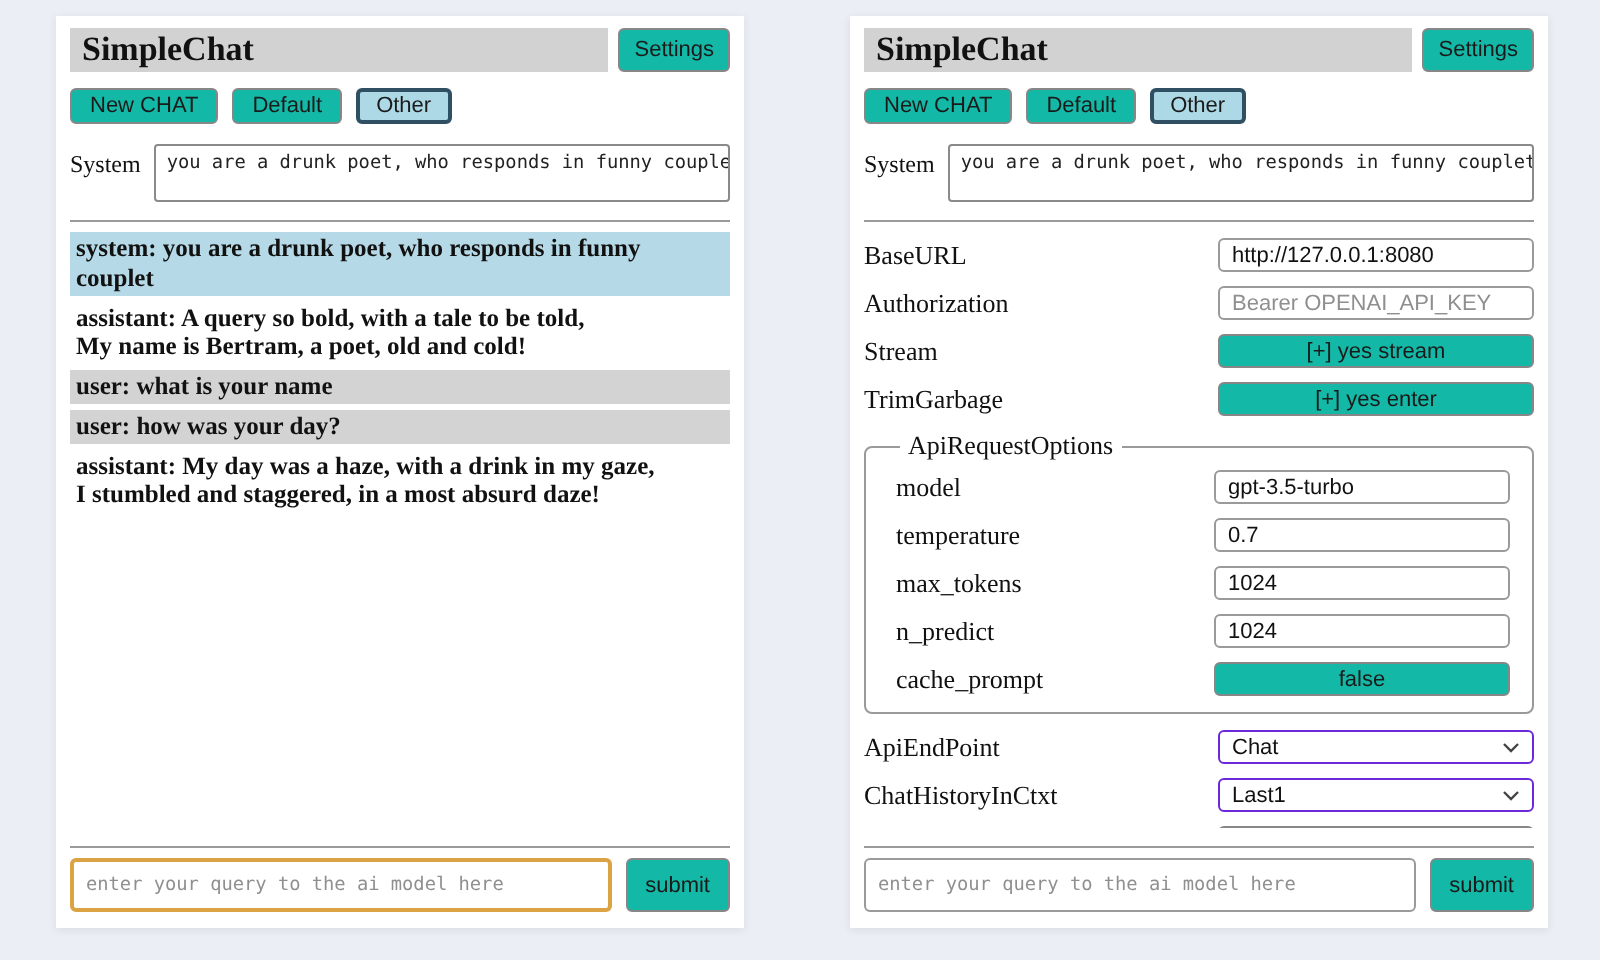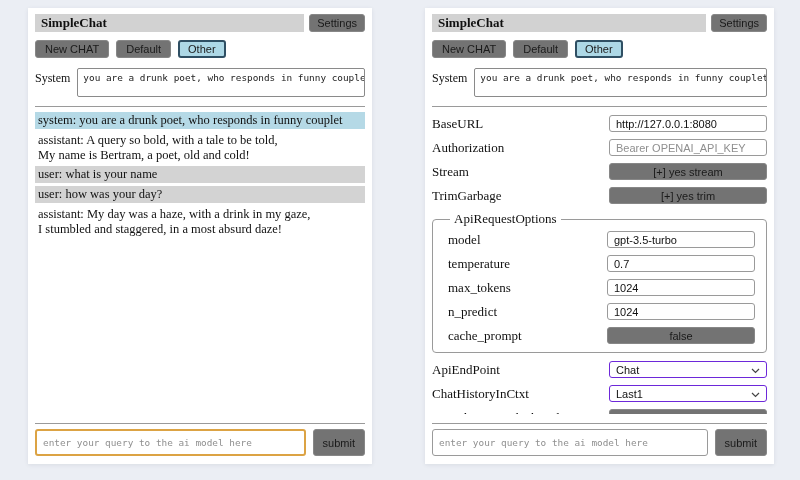--- a/index.html
+++ b/index.html
@@ -21,30 +21,30 @@
     box-shadow: 0 1px 4px rgba(60,70,90,0.10);
   }
   .panel-left  { left: 28px;  width: 344px; }
   .panel-right { left: 425px; width: 349px; }
 
   
   .header-row { display: flex; gap: 5px; align-items: stretch; }
   .titlebar {
     flex: 1;
     background: #d2d2d2;
-    font-size: 13px;
+    font-size: 17px;
     font-weight: bold;
     padding: 1px 6px;
     color: #111;
   }
   button {
     font-family: "Liberation Sans", sans-serif;
     font-size: 11px;
     color: #1a1a1a;
-    background: #737373;
+    background: #14b8a6;
     border: 1px solid #878787;
     border-radius: 3px;
     padding: 1px 7px;
     cursor: pointer;
   }
   .session-row { display: flex; gap: 7px; margin-top: 8px; }
   .session-button { padding: 2px 9px; }
   .session-button.selected {
     background: #add8e6;
     border: 2px solid #2f4f63;
@@ -64,21 +64,21 @@
     color: #222;
     border: 1px solid #8a8a8a;
     border-radius: 2px;
     padding: 3px 5px;
     white-space: nowrap;
   }
 
   hr.divider { border: none; border-top: 1px solid #9a9a9a; margin: 9px 0 0 0; }
 
   
-  .chat-area { flex: 1; margin-top: 5px; overflow: hidden; }
+  .chat-area { flex: 1; margin-top: 5px; overflow: hidden; font-weight: bold; }
   .msg {
     font-size: 12.5px;
     line-height: 1.18;
     padding: 1px 3px;
     margin-bottom: 3px;
     color: #111;
     white-space: pre-line;
   }
   .msg-system { background: #b5d9e6; }
   .msg-user { background: #d3d3d3; }
@@ -211,21 +211,21 @@
       <input class="s-input" placeholder="Bearer OPENAI_API_KEY" style="">
     </div>
 
     <div class="srow">
       <span class="srow-label">Stream</span>
       <button class="s-button">[+] yes stream</button>
     </div>
 
     <div class="srow">
       <span class="srow-label">TrimGarbage</span>
-      <button class="s-button">[+] yes trim</button>
+      <button class="s-button">[+] yes enter</button>
     </div>
 
     <fieldset class="aro">
       <legend>ApiRequestOptions</legend>
 
       <div class="srow">
         <span class="srow-label">model</span>
         <input class="s-input" value="gpt-3.5-turbo" style="">
       </div>
 

